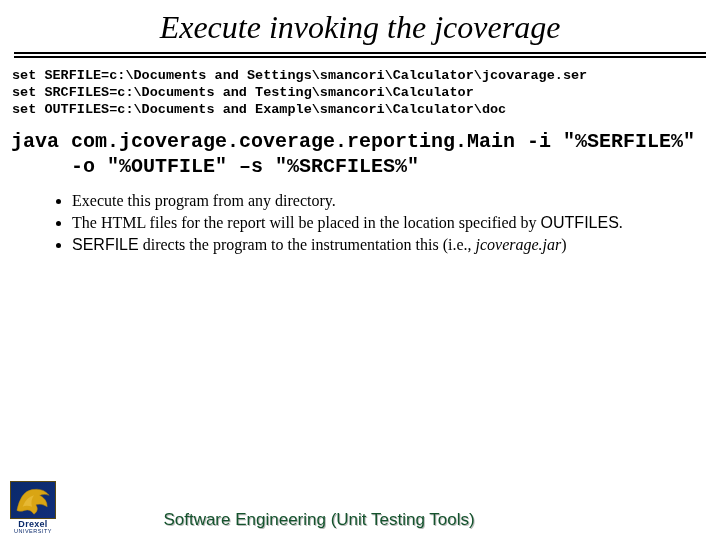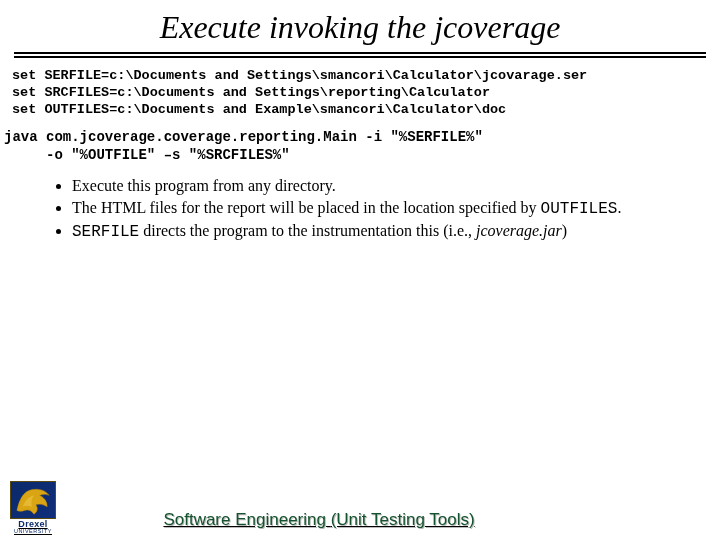--- a/index.html
+++ b/index.html
@@ -29,45 +29,44 @@
     font-family: "Courier New", Courier, monospace;
     font-weight: bold;
     font-size: 13.5px;
     padding: 2px 12px;
     white-space: pre;
     line-height: 1.25;
   }
   .java-block {
     font-family: "Courier New", Courier, monospace;
     font-weight: bold;
-    font-size: 14px;
-    padding: 8px 12px 6px 4px;
+    font-size: 20px;
+    padding: 8px 12px 6px 11px;
     white-space: pre-wrap;
     line-height: 1.25;
   }
   .bullets {
     list-style: disc;
     padding: 6px 30px 0 72px;
     font-size: 16px;
     line-height: 1.25;
   }
   .bullets li { margin-bottom: 2px; }
-  .mono { font-family: Liberation Mono, monospace; }
+  .mono { font-family: Liberation Sans, sans-serif; }
   .ital { font-style: italic; }
   .footer {
     position: absolute;
     bottom: 4px;
     left: 0;
     width: 584px;
     height: 60px;
     display: flex;
     align-items: flex-end;
     justify-content: flex-start;
     padding: 0 6px 2px 6px;
-    text-decoration: underline;
   }
   .logo-wrap {
     display: flex;
     flex-direction: column;
     align-items: center;
     width: 54px;
   }
   .logo {
     width: 46px;
     height: 38px;
@@ -111,21 +110,21 @@
 </style>
 </head>
 <body>
 
 <div class="title">
   <span>Execute invoking the jcoverage</span><br>
 </div>
 <hr class="title-rule">
 
 <div class="code-block"><span>set SERFILE=c:\Documents and Settings\smancori\Calculator\jcovarage.ser</span>
-<span>set SRCFILES=c:\Documents and Settings\reporting\Calculator</span>
+<span>set SRCFILES=c:\Documents and Testing\smancori\Calculator</span>
 <span>set OUTFILES=c:\Documents and Example\smancori\Calculator\doc</span></div>
 
 <div class="java-block"><span>java com.jcoverage.coverage.reporting.Main -i "%SERFILE%"</span>
 <span>     -o "%OUTFILE" –s "%SRCFILES%"</span></div>
 
 <ul class="bullets">
   <li><span>Execute this program from any directory.</span></li>
   <li>
     <span>The HTML files for the report will be placed in the location specified by </span><span class="mono">OUTFILES</span><span>.</span>
   </li>

